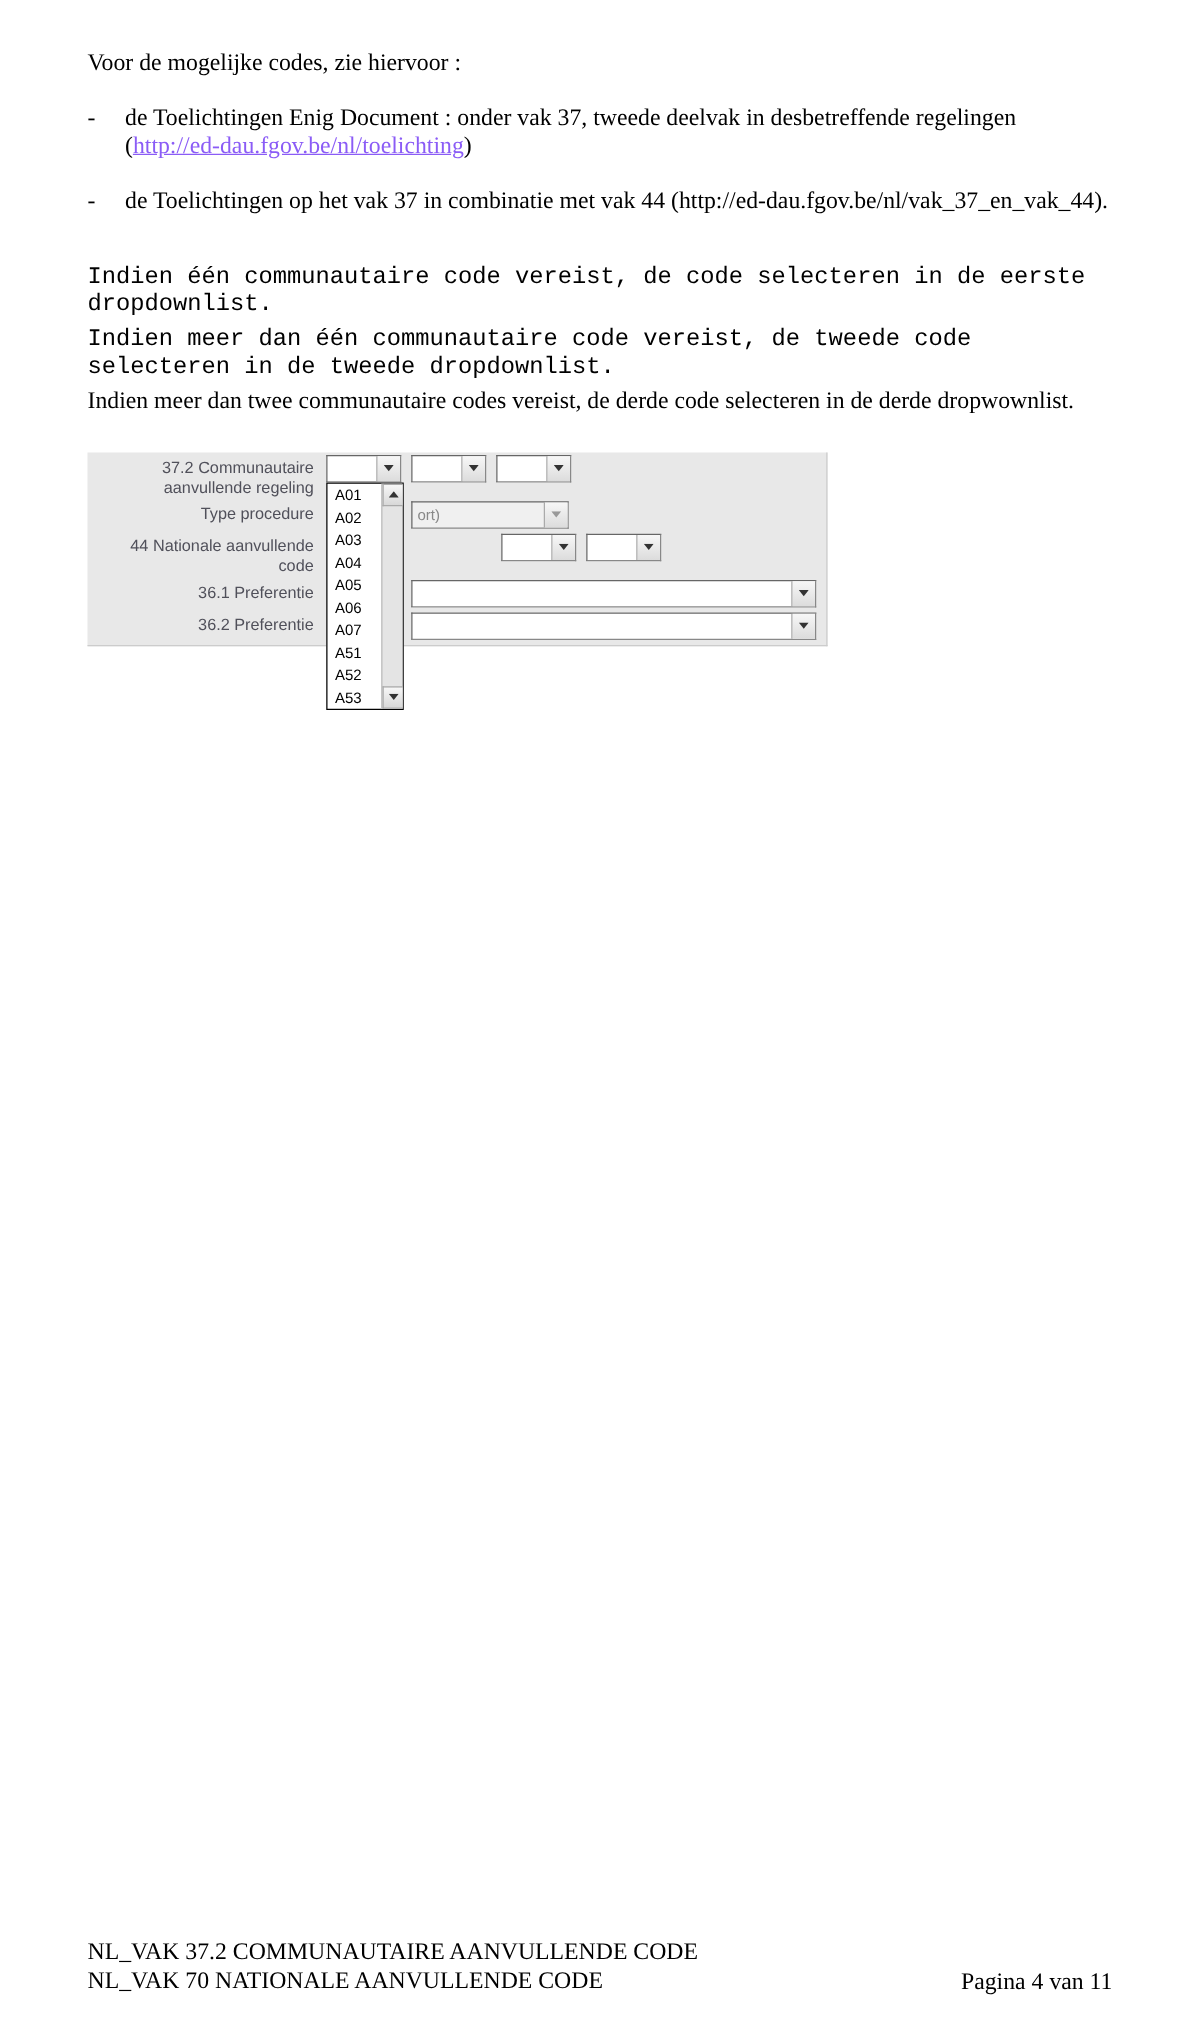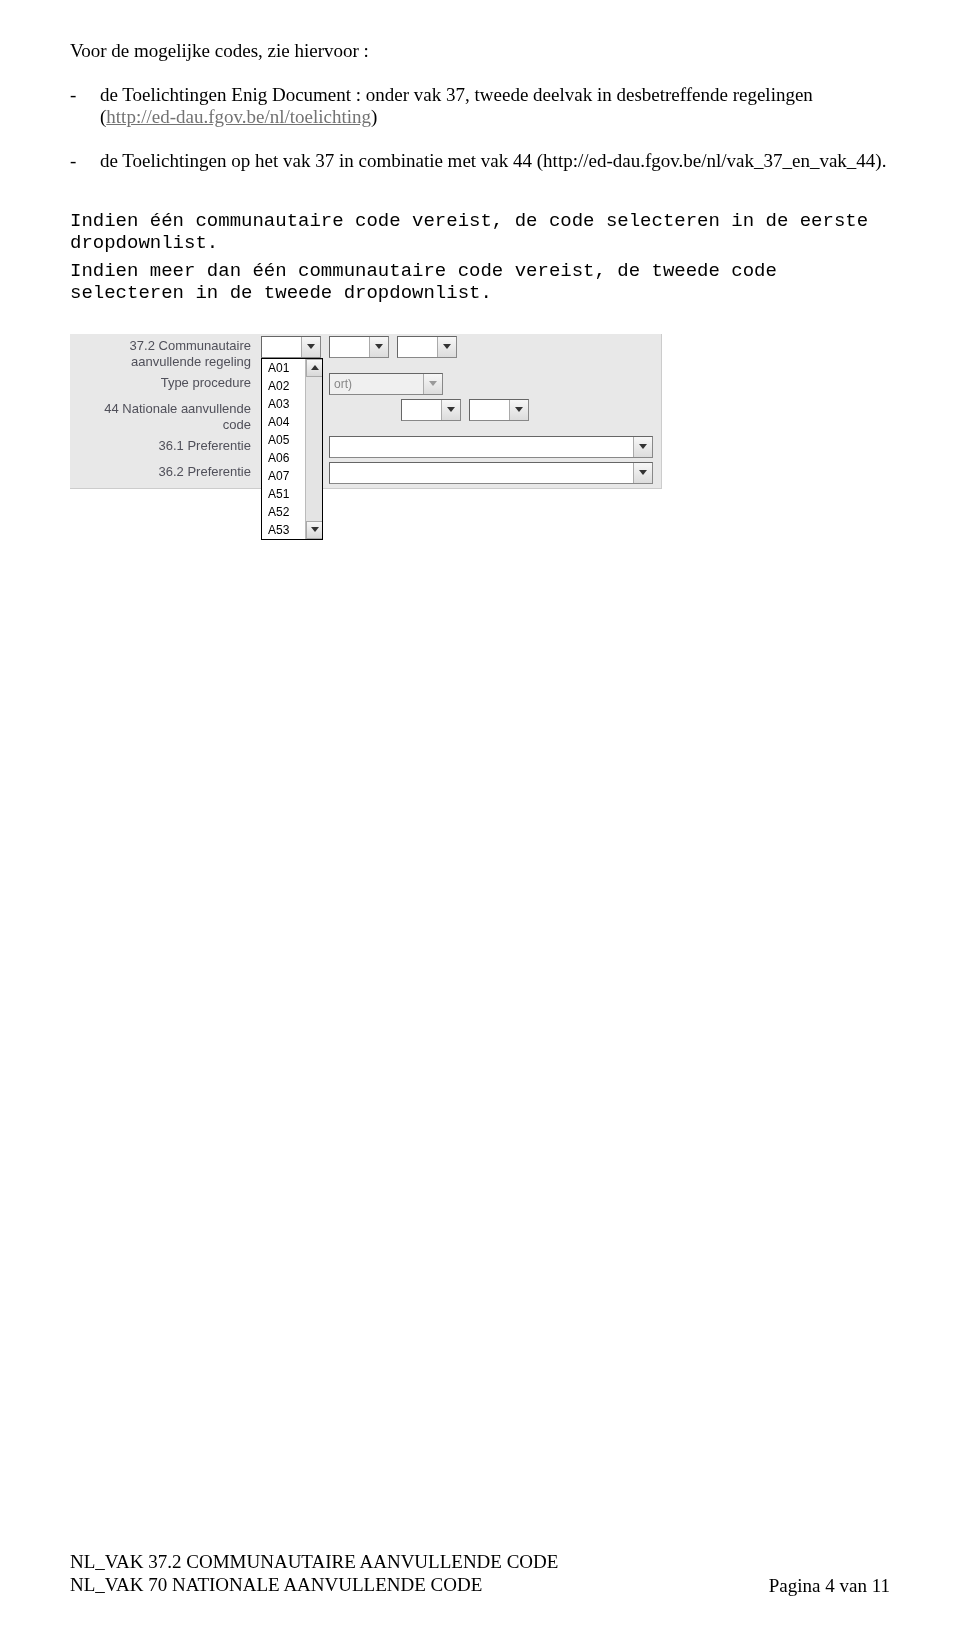--- a/index.html
+++ b/index.html
@@ -36,21 +36,21 @@
     margin-bottom: 22px;
   }
   .bullet-dash {
     width: 30px;
     flex: 0 0 30px;
   }
   .bullet-text {
     flex: 1;
   }
   .bullet-text a {
-    color: #737373;
+    color: #8b5cf6;
     text-decoration: underline;
   }
   .para {
     font-size: 19px;
     margin-bottom: 0;
   }
   .para-block {
     margin-bottom: 6px;
     font-family: Liberation Mono, monospace;
   }
@@ -95,21 +95,21 @@
     background: #fff;
     border: 1px solid #888;
     border-top-color: #666;
     border-left-color: #666;
     display: inline-flex;
     align-items: center;
     font-size: 12px;
     color: #000;
   }
   .dd.w60 { width: 60px; }
-  .dd.w110 { width: 114px; }
+  .dd.w110 { width: 126px; }
   .dd.wfill { flex: 1; }
   .dd.disabled { background: #f0f0f0; color: #888; }
   .dd-text {
     padding: 0 4px;
     flex: 1;
     white-space: nowrap;
     overflow: hidden;
   }
   .dd-btn {
     width: 18px;
@@ -200,20 +200,21 @@
       <div class="bullet-text">
         <span>de Toelichtingen op het vak 37 in combinatie met vak 44 (http://ed-dau.fgov.be/nl/vak_37_en_vak_44).</span>
       </div>
     </div>
   </div>
 
   <div style="height:16px"></div>
 
   <div class="para para-block">Indien één communautaire code vereist, de code selecteren in de eerste dropdownlist.</div>
   <div class="para para-block">Indien meer dan één communautaire code vereist, de tweede code selecteren in de tweede dropdownlist.</div>
+  <div class="para">Indien meer dan twee communautaire codes vereist, de derde code selecteren in de derde dropwownlist.</div>
 
   <div class="form-shot">
 
     <div class="form-row">
       <div class="form-label">37.2 Communautaire aanvullende regeling</div>
       <div class="form-controls">
         <div class="dd w60 selected" style="position:relative;">
           <span class="dd-text"></span>
           <span class="dd-btn">
             <svg width="8" height="6">

